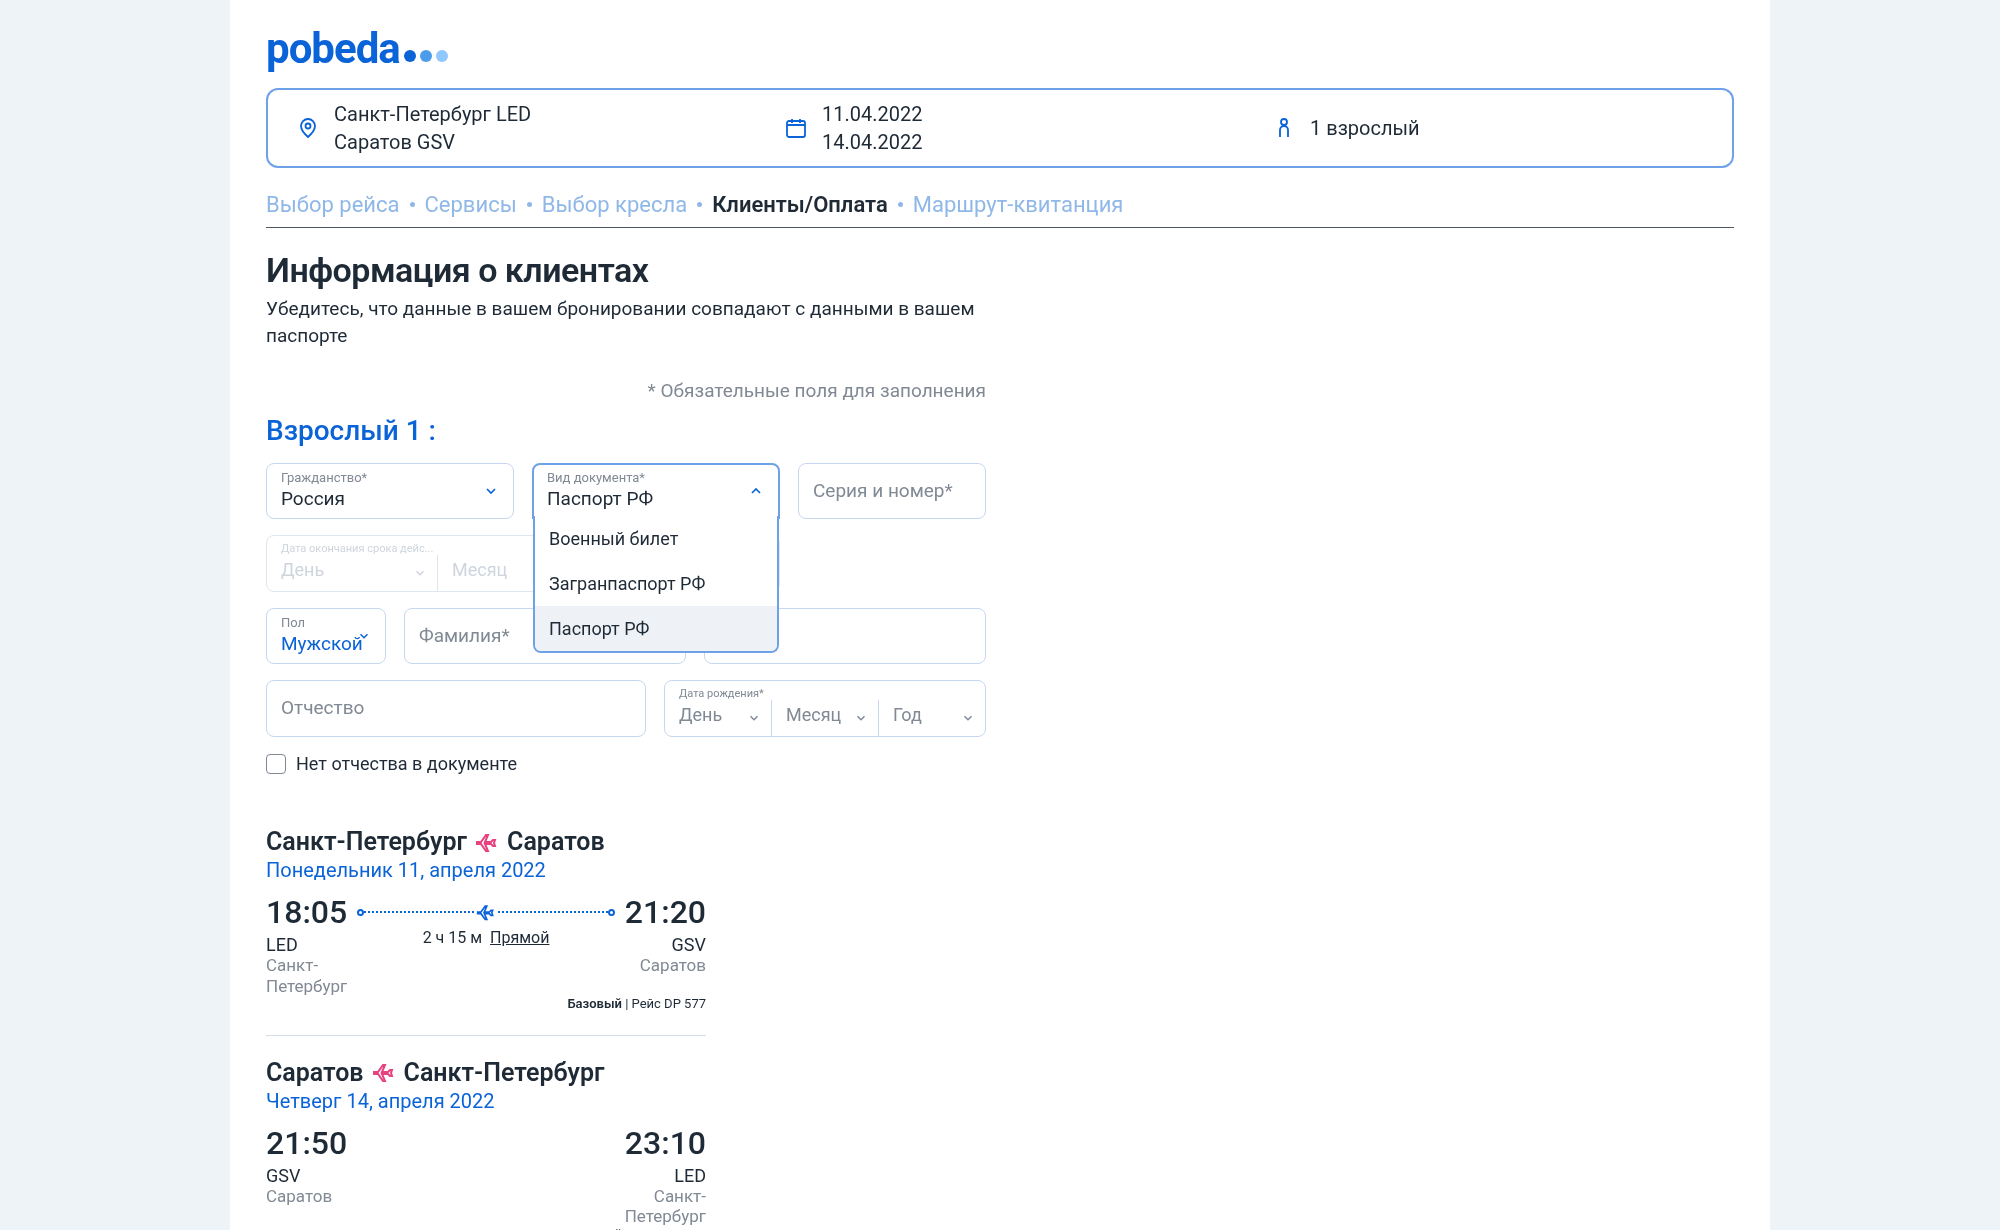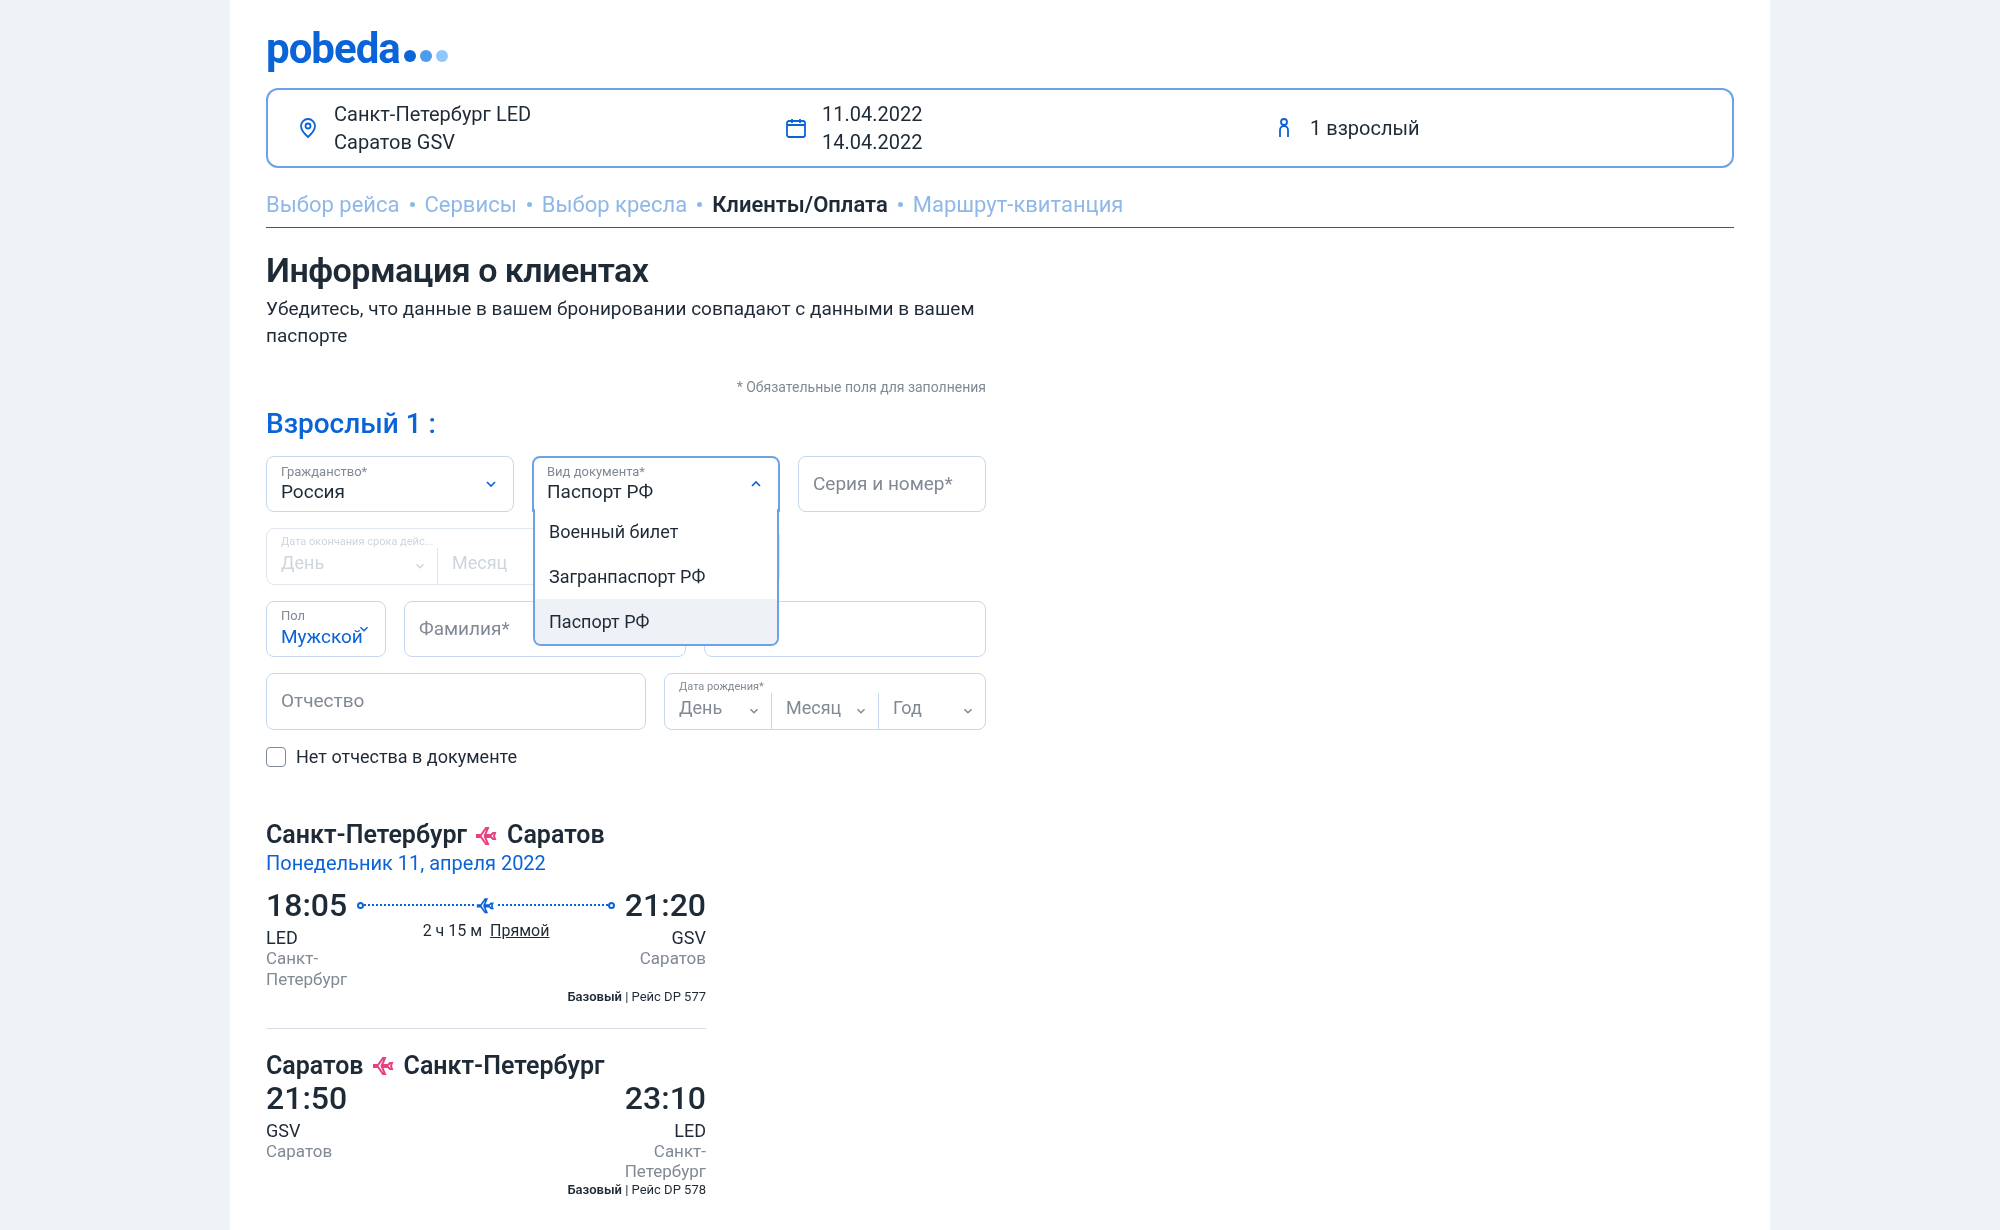--- a/index.html
+++ b/index.html
@@ -56,40 +56,40 @@
   .crumb.active{color:var(--text);font-weight:600;}
   .crumb-dot{width:5px;height:5px;border-radius:50%;background:#8fb8e8;}
   .hr{height:1px;background:#4a5560;margin:8px 0 22px 0;}
 
   .main{display:flex;gap:53px;align-items:flex-start;flex-direction:column;}
 
   
   .left{flex:1;}
   h1.page-title{font-size:34px;font-weight:600;margin:0 0 6px 0;color:var(--text);letter-spacing:-0.5px;}
   .subtitle{font-size:19px;color:var(--text);margin:0 0 30px 0;line-height:1.4;max-width:720px;}
-  .req-hint{text-align:right;font-size:14px;color:var(--text-mute);margin-bottom:12px;}
+  .req-hint{text-align:right;font-size:19px;color:var(--text-mute);margin-bottom:12px;}
   h2.pax-title{font-size:28px;font-weight:500;color:var(--blue);margin:0 0 16px 0;}
 
   .form-row{display:flex;gap:18px;margin-bottom:16px;}
   .field{
     position:relative;
     border:1px solid var(--border);
     border-radius:8px;
     padding:6px 14px 8px 14px;
     min-height:56px;
     display:flex;flex-direction:column;justify-content:center;
     background:#fff;
   }
   .field.focus{border:2px solid var(--border-strong);padding:5px 13px 7px 13px;}
   .field-label{font-size:13px;color:var(--text-mute);line-height:1.2;}
   .field-value{font-size:19px;color:var(--text);margin-top:1px;}
   .field-placeholder{font-size:19px;color:var(--text-mute);}
   .chev{position:absolute;right:14px;top:50%;transform:translateY(-50%);color:var(--blue);}
 
-  .w-240{width:248px;justify-content:flex-end;}
+  .w-240{width:248px;}
   .w-placeholder{flex:1;}
   .w-120{width:120px;flex:0 0 120px;}
 
   
   .date-group{display:flex;align-items:stretch;border:1px solid var(--border);border-radius:8px;overflow:hidden;flex:1;min-width:0;}
   .date-group.disabled{border-color:#e0e6ee;}
   .date-group .dg-label{font-size:11px;color:var(--text-mute);padding:6px 14px 0 14px;}
   .date-group.disabled .dg-label{color:#cfd5dd;}
   .dg-cells{display:flex;}
   .dg-cell{flex:1;padding:0 12px 8px 14px;position:relative;display:flex;align-items:center;min-height:36px;}
@@ -380,20 +380,21 @@
       <div class="seg">
         <div class="seg-head">
           <span>Саратов</span>
           <span class="plane-pink">
               <svg width="24" height="24" viewBox="0 0 24 24" fill="none" stroke="currentColor" stroke-width="2">
                 <path d="M2 12h4l5-7h2l-3 7h6l2-2h2l-1 3 1 3h-2l-2-2h-6l3 7h-2l-5-7H2z"></path>
               </svg>
             </span>
           <span>Санкт-Петербург</span>
         </div>
+        <div class="seg-date">Четверг 14, апреля 2022</div>
         <div class="seg-body">
           <div class="seg-col">
             <span class="seg-time">21:50</span>
             <span class="seg-code">GSV</span>
             <span class="seg-city">Саратов</span>
           </div>
           <div class="seg-col right-align">
             <span class="seg-time">23:10</span>
             <span class="seg-code">LED</span>
             <span class="seg-city">Санкт-<br>Петербург</span>

